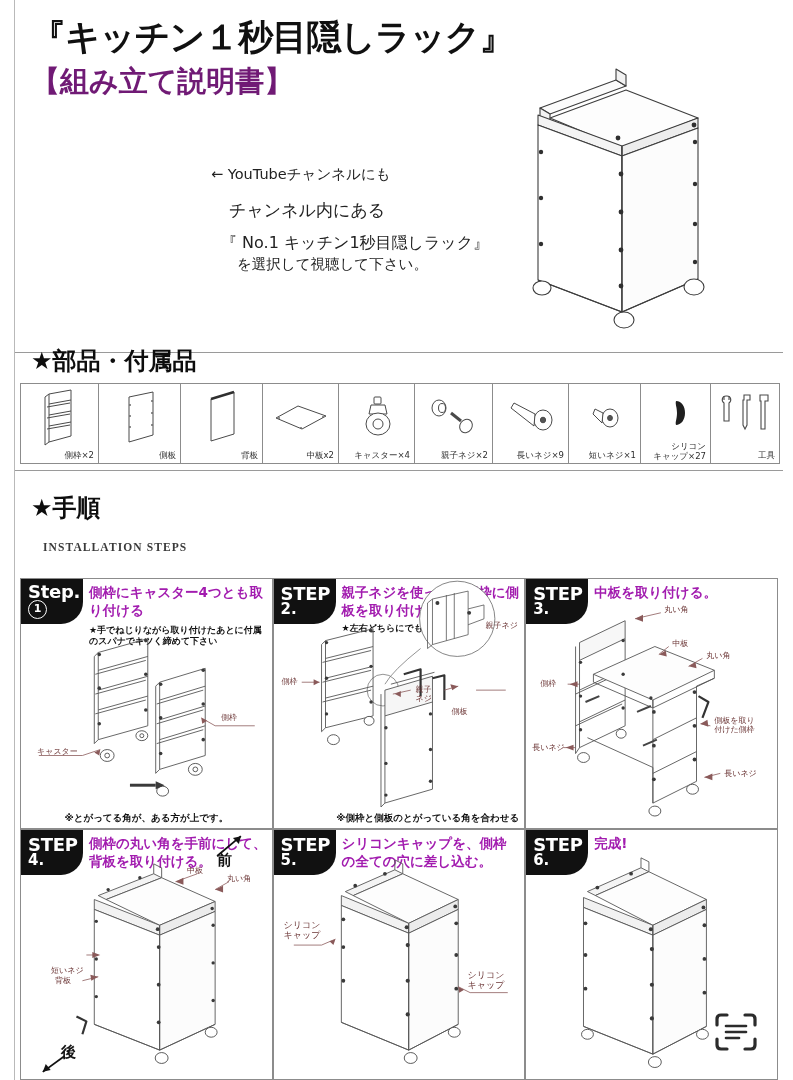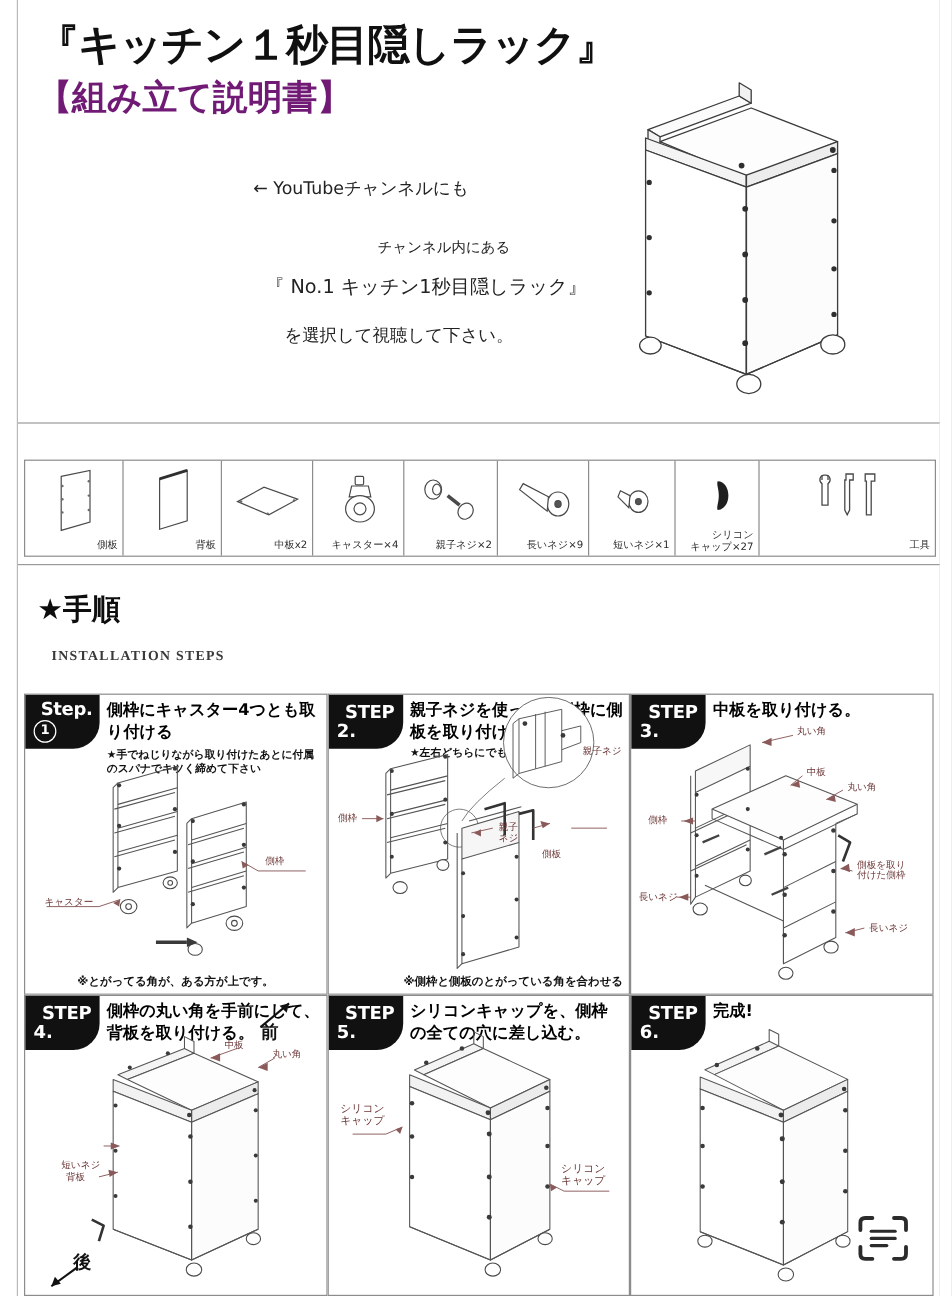--- a/index.html
+++ b/index.html
@@ -24,26 +24,26 @@
   .title1{
     position:absolute;left:16px;top:14px;
     font-size:35px;font-weight:bold;letter-spacing:-1px;
     color:#101010;white-space:nowrap;
   }
   .title2{
     position:absolute;left:16px;top:62px;
     font-size:29px;font-weight:bold;letter-spacing:0px;
     color:#701a75;white-space:nowrap;
   }
-  .yt-block{position:absolute;left:196px;top:148px;width:300px;color:#222;}
+  .yt-block{position:absolute;left:196px;top:164px;width:300px;color:#222;}
   .yt-l1{font-size:14.5px;line-height:20px;white-space:nowrap;}
   .yt-l2{font-size:14.5px;line-height:20px;white-space:nowrap;padding-left:14px;}
-  .yt-l3{font-size:12px;line-height:20px;white-space:nowrap;padding-left:18px;margin-top:28px;text-align:center;}
+  .yt-l3{font-size:17px;line-height:20px;white-space:nowrap;padding-left:18px;margin-top:16px;}
   .yt-l4{font-size:16px;font-weight:normal;line-height:22px;white-space:nowrap;padding-left:10px;margin-top:12px;}
-  .yt-l5{font-size:14.5px;line-height:20px;white-space:nowrap;padding-left:26px;margin-top:20px;}
+  .yt-l5{font-size:14.5px;line-height:20px;white-space:nowrap;padding-left:26px;margin-top:0;}
 
   .hero{position:absolute;left:493px;top:66px;width:230px;height:270px;}
 
   
   .rule{position:absolute;left:0;width:768px;height:1px;background:#9a9a9a;}
   .sec-title{
     position:absolute;font-size:24px;font-weight:bold;color:#0d0d0d;letter-spacing:0px;
   }
   .parts-table{
     position:absolute;left:5px;top:383px;width:758px;height:79px;
@@ -72,29 +72,29 @@
     position:absolute;width:252.6px;height:251px;box-sizing:border-box;
     border:1px solid #8c8c8c;background:#fff;overflow:hidden;
   }
   .badge{
     position:absolute;left:0;top:0;height:45px;width:62px;
     background:#111;color:#fff;z-index:4;
     border-bottom-right-radius:22px;
     display:flex;flex-direction:column;justify-content:center;
     padding-left:7px;box-sizing:border-box;
   }
-  .badge-l1{font-size:15px;font-weight:bold;line-height:15px;letter-spacing:-0.3px;text-align:center;}
+  .badge-l1{font-size:18px;font-weight:bold;line-height:15px;letter-spacing:-0.3px;}
   .badge-l2{font-size:15px;font-weight:bold;line-height:17px;}
   .badge-circ{
     display:inline-block;width:17px;height:17px;border:1.6px solid #fff;border-radius:50%;
     font-size:11px;line-height:16px;text-align:center;font-weight:bold;margin-top:1px;
   }
   .step-head{
     position:absolute;left:68px;top:5px;width:178px;
-    font-size:13.5px;font-weight:bold;line-height:17.5px;color:#000000;
+    font-size:13.5px;font-weight:bold;line-height:17.5px;color:#a21caf;
   }
   .step-note{
     position:absolute;left:68px;top:0;width:184px;
     font-size:9px;line-height:11px;color:#111;font-weight:bold;
   }
   .step-foot{
     position:absolute;bottom:3px;right:5px;
     font-size:9.5px;color:#111;font-weight:bold;white-space:nowrap;
   }
   .step-foot.center{right:auto;left:50%;transform:translateX(-50%);}
@@ -168,23 +168,41 @@
 
         <g fill="#ffffff" stroke="#3d3d3d" stroke-width="1.1">
           <ellipse cx="34" cy="222" rx="9" ry="7"></ellipse>
           <ellipse cx="116" cy="254" rx="10" ry="8"></ellipse>
           <ellipse cx="186" cy="221" rx="10" ry="8"></ellipse>
         </g>
       </svg>
     </div>
 
     <div class="rule" style="top:352px;"></div>
+    <div class="sec-title" style="left:16px;top:345px;">★部品・付属品</div>
 
     <div class="parts-table">
 
+      <div class="pcell" style="width:78px">
+        <div class="picon">
+          <svg width="46" height="58" viewBox="0 0 46 58">
+              <g fill="none" stroke="#4a4a4a" stroke-width="1">
+                <path d="M12 6 L34 2 L34 48 L12 54 Z"></path>
+                <path d="M12 6 L8 9 L8 57 L12 54"></path>
+                <path d="M12 16 L34 12"></path>
+                <path d="M10 19 L33 15"></path>
+                <path d="M12 27 L34 23"></path>
+                <path d="M10 30 L33 26"></path>
+                <path d="M12 38 L34 34"></path>
+                <path d="M10 41 L33 37"></path>
+              </g>
+            </svg>
+        </div>
+        <div class="plabel">側枠×2</div>
+      </div>
 
       <div class="pcell" style="width:82px">
         <div class="picon">
           <svg width="42" height="56" viewBox="0 0 42 56">
               <path d="M10 8 L34 3 L34 46 L10 53 Z" fill="#fff" stroke="#4a4a4a" stroke-width="1"></path>
               <g fill="#6a6a6a">
                 <circle cx="11" cy="16" r="1"></circle>
                 <circle cx="11" cy="27" r="1"></circle>
                 <circle cx="11" cy="38" r="1"></circle>
                 <circle cx="33" cy="12" r="1"></circle>

